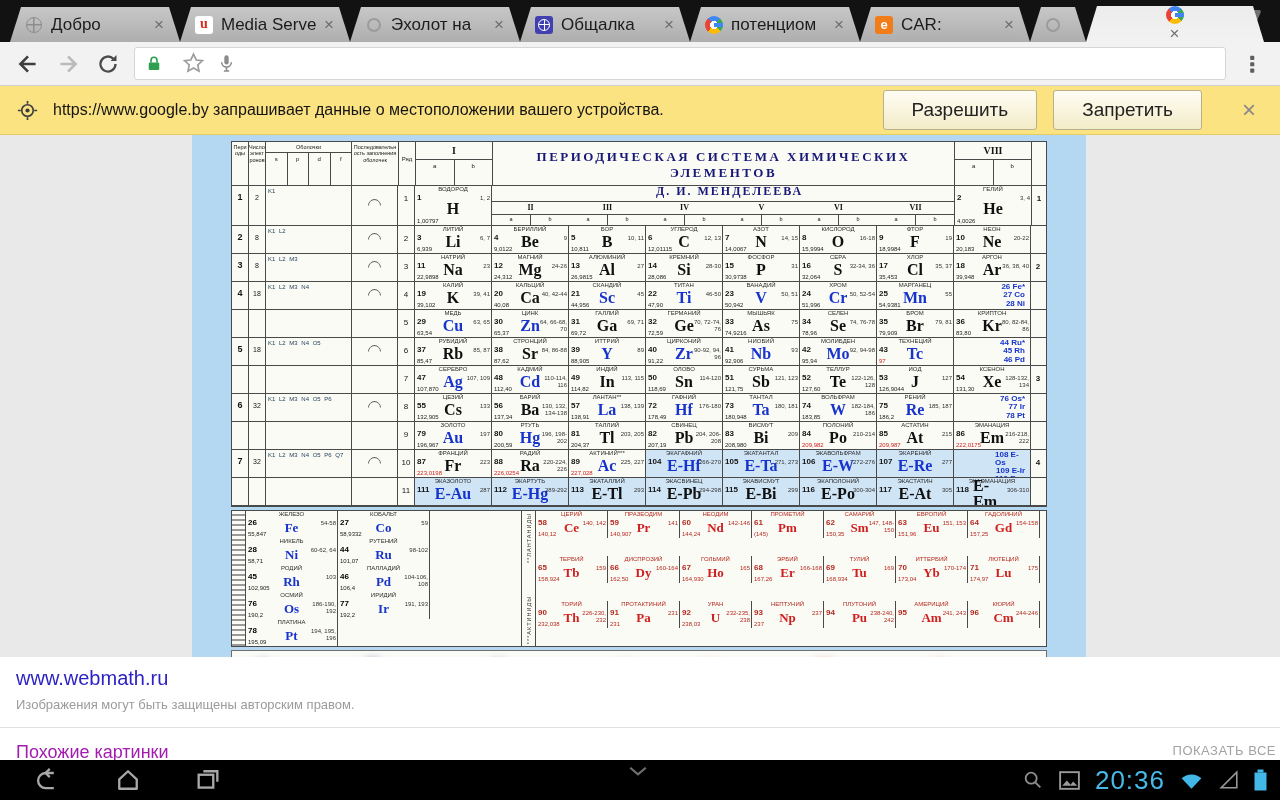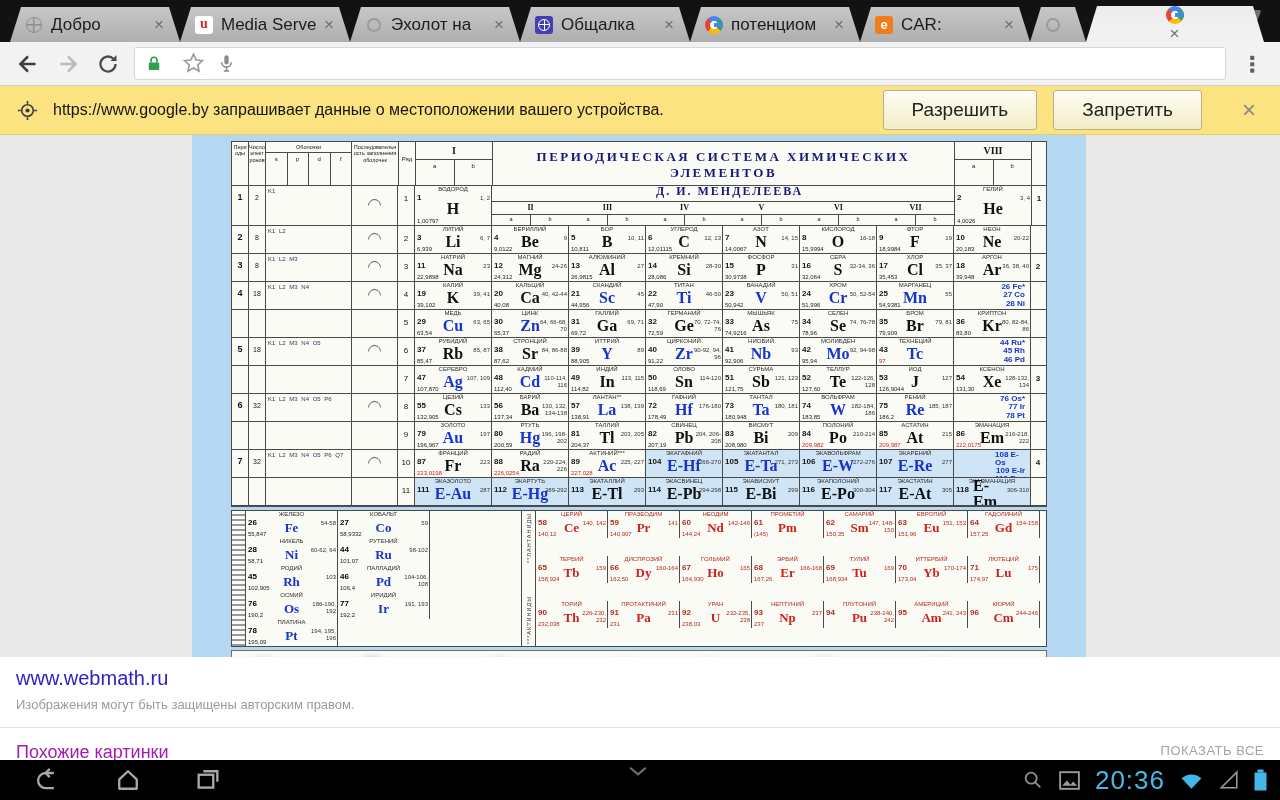--- a/index.html
+++ b/index.html
@@ -176,21 +176,21 @@
     radial-gradient(ellipse 13px 7px at 56% 62%, #3a4aa5 0 60%, transparent 61%),
     radial-gradient(ellipse 18px 8px at 72% 38%, #bf211d 0 60%, transparent 61%),
     radial-gradient(ellipse 16px 7px at 90% 60%, #c8271f 0 60%, transparent 61%); }
 
   
   .gfooter { position:absolute; left:0; top:522px; width:1280px; height:103px; background:#fff; }
   .srclink { position:absolute; left:16px; top:10px; font-size:20px; color:#2d23c5; text-decoration:none; }
   .copy { position:absolute; left:16px; top:40px; font-size:13px; color:#9b9b9b; }
   .fdivider { position:absolute; left:0; top:70px; width:1280px; height:1px; background:#e0e0e0; }
   .related { position:absolute; left:16px; top:85px; font-size:18px; color:#a21caf; }
-  .showall { position:absolute; right:16px; top:86px; font-size:13px; color:#a3a3a3; letter-spacing:.5px; }
+  .showall { position:absolute; right:4px; top:86px; font-size:13px; color:#a3a3a3; letter-spacing:.5px; }
 
   
   .navbar { position:absolute; left:0; top:760px; width:1280px; height:40px; background:#000; z-index:20; }
   .navleft { position:absolute; left:34px; top:0; height:40px; display:flex; align-items:center; gap:52px; }
   .navchev { position:absolute; left:628px; top:4px; }
   .navright { position:absolute; right:12px; top:0; height:40px; display:flex; align-items:center; gap:13px; }
   .clock { font-size:26px; color:#47b9e9; letter-spacing:1px; }
   .nicon { display:flex; align-items:center; justify-content:center; }
 </style>
 </head>

